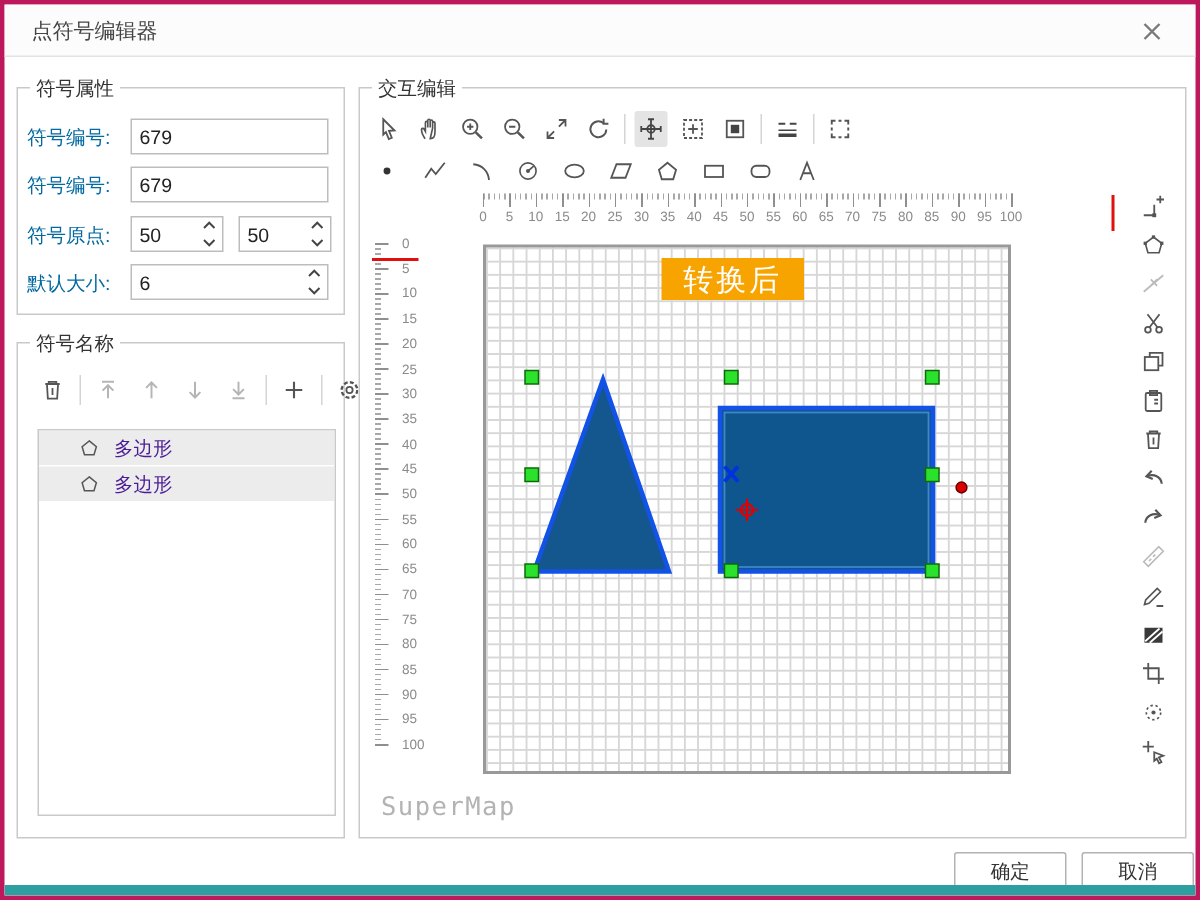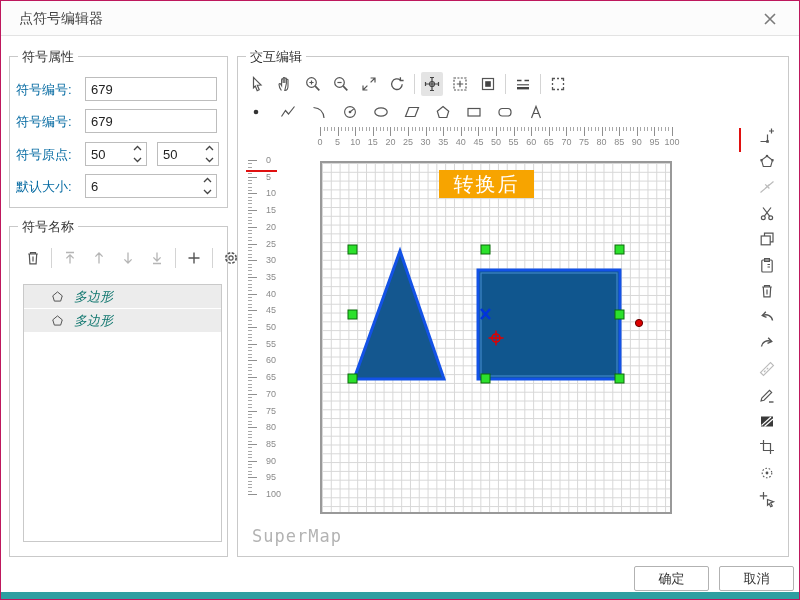--- a/index.html
+++ b/index.html
@@ -1,17 +1,17 @@
 <!DOCTYPE html>
 <html><head>
 <meta charset="utf-8">
 <style>
   * { margin:0; padding:0; box-sizing:border-box; }
   html,body { width:800px; height:600px; font-family:"Liberation Sans","DejaVu Sans",sans-serif; background:#fff; }
-  .dialog { position:relative; width:800px; height:600px; background:#fff; border:1px solid #be185d; overflow:hidden; }
+  .dialog { position:relative; width:800px; height:600px; background:#fff; border:3px solid #be185d; overflow:hidden; }
 
   
   .titlebar { position:absolute; left:0; top:0; right:0; height:35px; background:#fcfcfc; border-bottom:1px solid #e3e3e3; }
   .titlebar .title { position:absolute; left:18px; top:9px; font-size:14px; color:#444; }
   .close-btn { position:absolute; right:20px; top:9px; width:18px; height:18px; cursor:pointer; }
 
   
   .groupbox { position:absolute; border:1px solid #c9c9c9; background:#fff;padding-left:17px; }
   .legend { position:absolute; top:-9px; left:8px; background:#fff; padding:0 4px; font-size:13px; color:#333; line-height:17px; }
 
@@ -29,21 +29,21 @@
   .spinbtns svg { display:block; }
 
   
   .stroke-toolbar { position:absolute; left:12px; top:18px; height:26px; display:flex; align-items:center; gap:7px; }
   .tbtn { width:22px; height:24px; display:flex; align-items:center; justify-content:center; cursor:pointer; border-radius:2px; flex:0 0 auto; }
   .tsep { width:1px; height:20px; background:#d4d4d4; flex:0 0 auto; }
   .tbtn.active { background:#e4e4e4; }
 
   .listbox { position:absolute; left:13px; top:57px; width:199px; height:258px; border:1px solid #c9c9c9; background:#fff; overflow:hidden; }
   .listrow { height:23px; background:#ececec; margin-bottom:1px; display:flex; align-items:center; padding-left:26px; gap:9px; cursor:pointer; }
-  .listrow span { font-size:13px; color:#0f766e;font-style:italic; }
+  .listrow span { font-size:13px; color:#4c1d95; }
 
   
   .edit-toolbar1 { position:absolute; left:8px; top:13px; height:28px; display:flex; align-items:center; gap:6px; }
   .edit-toolbar2 { position:absolute; left:8px; top:42px; height:26px; display:flex; align-items:center; gap:9px; }
 
   
   .hticks { position:absolute; left:82px; top:70px; width:354px; height:9px;
     background-image:
       repeating-linear-gradient(90deg, #8f8f8f 0 1px, transparent 1px 17.6px),
       repeating-linear-gradient(90deg, #a8a8a8 0 1px, transparent 1px 3.52px);

